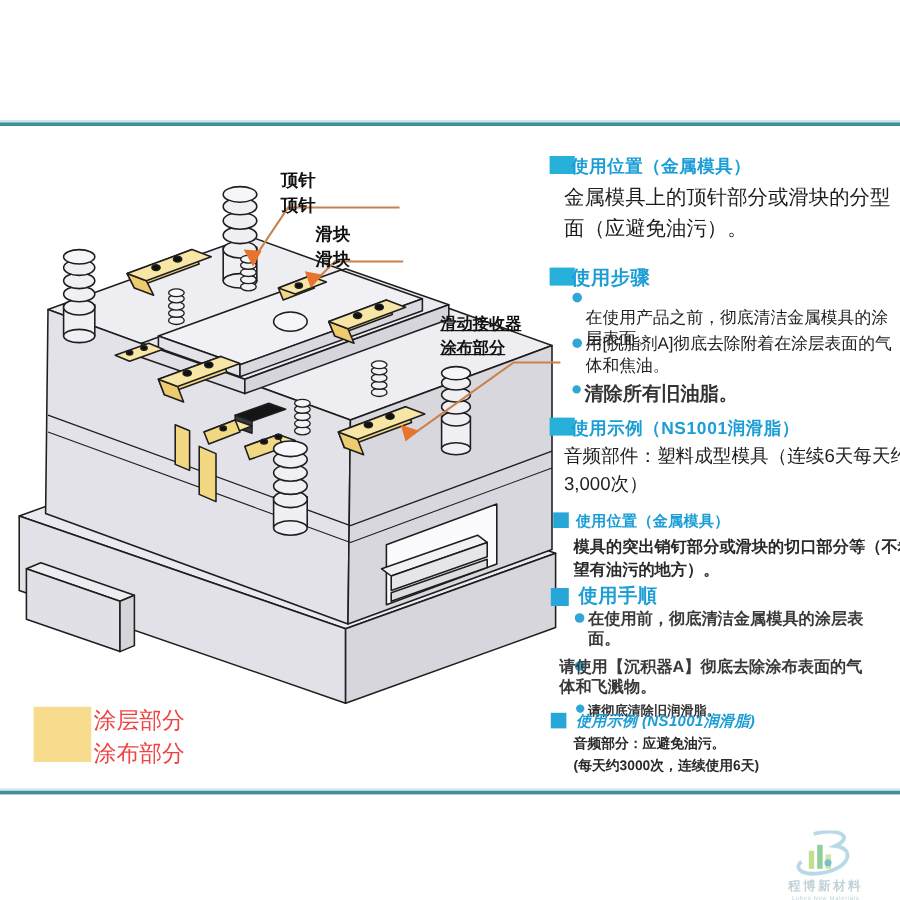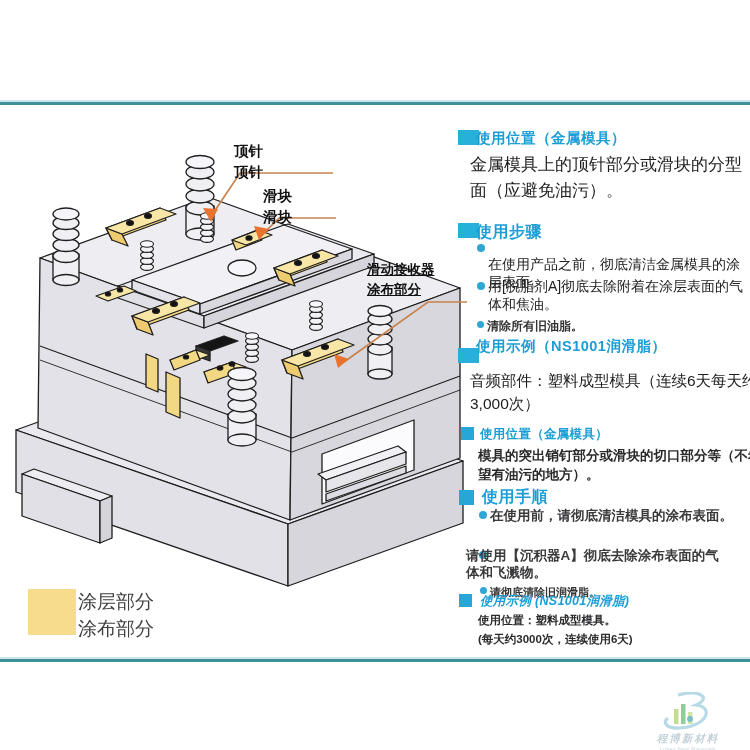--- a/index.html
+++ b/index.html
@@ -15,27 +15,27 @@
   .hdr-sm{font-size:12.5px;font-weight:bold;color:#1b9dd6;letter-spacing:.3px;white-space:nowrap;}
   .sq-lg{width:21px;height:15px;background:#27b1da;}
   .sq-sm{width:13px;height:13px;background:#27a7d8;}
   .body-xl{font-size:17px;color:#1d1d1f;line-height:26px;width:286px;}
   .body-md{font-size:15.5px;color:#1d1d1f;line-height:23px;width:288px;}
   .body-sb{font-size:13.5px;font-weight:bold;color:#2a2a2c;line-height:19px;width:284px;}
   .body-xs{font-size:11.5px;font-weight:bold;color:#2a2a2c;line-height:18px;}
   .bullet-dot{width:8px;height:8px;border-radius:50%;background:#2fa6d4;}
   .bul-txt{font-size:14px;font-weight:500;color:#222;line-height:17.5px;}
   .bul-txt-b{font-size:13.5px;font-weight:bold;color:#3a3a3c;line-height:17px;}
-  .bul-sm{font-size:12px;font-weight:bold;color:#333;}
+  .bul-sm{font-size:16px;font-weight:bold;color:#333;}
   .bul-xs{font-size:11px;font-weight:bold;color:#333;}
   
   .dlabel{font-size:14.5px;font-weight:bold;color:#111;line-height:21px;white-space:nowrap;text-align:right;}
   .dlabel-sm{font-size:13.5px;font-weight:bold;color:#111;line-height:20px;white-space:nowrap;text-decoration:underline;}
-  .legend-txt{font-size:19px;font-weight:500;color:#404040;line-height:27px;}
-  .wm-cn{font-size:10.5px;letter-spacing:2px;color:#93aebb;opacity:.65;font-weight:bold;font-style:italic;}
+  .legend-txt{font-size:19px;font-weight:500;color:#ef4444;line-height:27px;}
+  .wm-cn{font-size:10.5px;letter-spacing:2px;color:#93aebb;opacity:.65;font-weight:bold;}
   .wm-en{font-size:5px;letter-spacing:.5px;color:#a9c2ca;opacity:.8;}
 </style>
 </head>
 <body>
 
 <div class="abs rule" style="top:100px;">
   <div class="hi"></div>
     <div class="lo"></div>
 </div>
 
@@ -250,39 +250,39 @@
 <div class="abs sq-lg" style="left:458px;top:223px;"></div>
 <div class="abs hdr-lg" style="left:476px;top:222px;font-size:16px;">使用步骤</div>
 <div class="abs bullet-dot" style="left:477px;top:244px;"></div>
 <div class="abs bul-txt" style="left:488px;top:256px;width:262px;">在使用产品之前，彻底清洁金属模具的涂层表面。</div>
 <div class="abs bullet-dot" style="left:477px;top:282px;"></div>
 <div class="abs bul-txt" style="left:488px;top:278px;width:264px;">用[脱脂剂A]彻底去除附着在涂层表面的气体和焦油。</div>
 <div class="abs bullet-dot" style="left:477px;top:321px;width:7px;height:7px;"></div>
 <div class="abs bul-sm" style="left:487px;top:318px;">清除所有旧油脂。</div>
 
 <div class="abs sq-lg" style="left:458px;top:348px;"></div>
-<div class="abs hdr-lg" style="left:476px;top:337px;">使用示例（NS1001润滑脂）</div>
+<div class="abs hdr-lg" style="left:476px;top:348px;">使用示例（NS1001润滑脂）</div>
 <div class="abs body-md" style="left:470px;top:369px;">音频部件：塑料成型模具（连续6天每天约3,000次）</div>
 
 <div class="abs sq-sm" style="left:461px;top:427px;"></div>
 <div class="abs hdr-sm" style="left:480px;top:426px;">使用位置（金属模具）</div>
 <div class="abs body-sb" style="left:478px;top:446px;">模具的突出销钉部分或滑块的切口部分等（不希望有油污的地方）。</div>
 
 <div class="abs sq-sm" style="left:459px;top:490px;width:15px;height:15px;"></div>
 <div class="abs hdr-lg" style="left:482px;top:487px;font-size:16px;">使用手順</div>
 <div class="abs bullet-dot" style="left:479px;top:511px;"></div>
-<div class="abs bul-txt-b" style="left:490px;top:507px;width:248px;">在使用前，请彻底清洁模具的涂布表面。</div>
+<div class="abs bul-txt-b" style="left:490px;top:507px;width:248px;">在使用前，彻底清洁金属模具的涂层表面。</div>
 <div class="abs bullet-dot" style="left:479px;top:551px;"></div>
 <div class="abs bul-txt-b" style="left:466px;top:547px;width:254px;">请使用【沉积器A】彻底去除涂布表面的气体和飞溅物。</div>
 <div class="abs bullet-dot" style="left:480px;top:587px;width:7px;height:7px;"></div>
 <div class="abs bul-xs" style="left:490px;top:585px;">请彻底清除旧润滑脂。</div>
 
 <div class="abs sq-sm" style="left:459px;top:594px;"></div>
 <div class="abs hdr-sm" style="left:480px;top:593px;font-style:italic;">使用示例 (NS1001润滑脂)</div>
-<div class="abs body-xs" style="left:478px;top:611px;">使用位置：塑料成型模具。</div>
+<div class="abs body-xs" style="left:478px;top:611px;">音频部分：应避免油污。</div>
 <div class="abs body-xs" style="left:478px;top:630px;">(每天约3000次，连续使用6天)</div>
 
 <div class="abs" style="left:638px;top:692px;width:100px;text-align:center;opacity:.85;">
   <svg width="64" height="40" viewBox="0 0 64 40" style="display:block;margin:0 auto;">
     <path d="M22,3 C44,-3 56,6 40,13 C58,15 52,34 24,36 C10,37 6,30 12,26" fill="none" stroke="#8fc6d8" stroke-width="3.2" opacity="0.75"></path>
     <rect x="18" y="17" width="4.5" height="15" fill="#a8ce5e" opacity="0.8"></rect>
     <rect x="25" y="12" width="4.5" height="20" fill="#5cb56a" opacity="0.8"></rect>
     <rect x="32" y="20" width="4.5" height="12" fill="#bcd87a" opacity="0.8"></rect>
     <circle cx="34" cy="27" r="3" fill="#4aa8c8" opacity="0.8"></circle>
   </svg>

